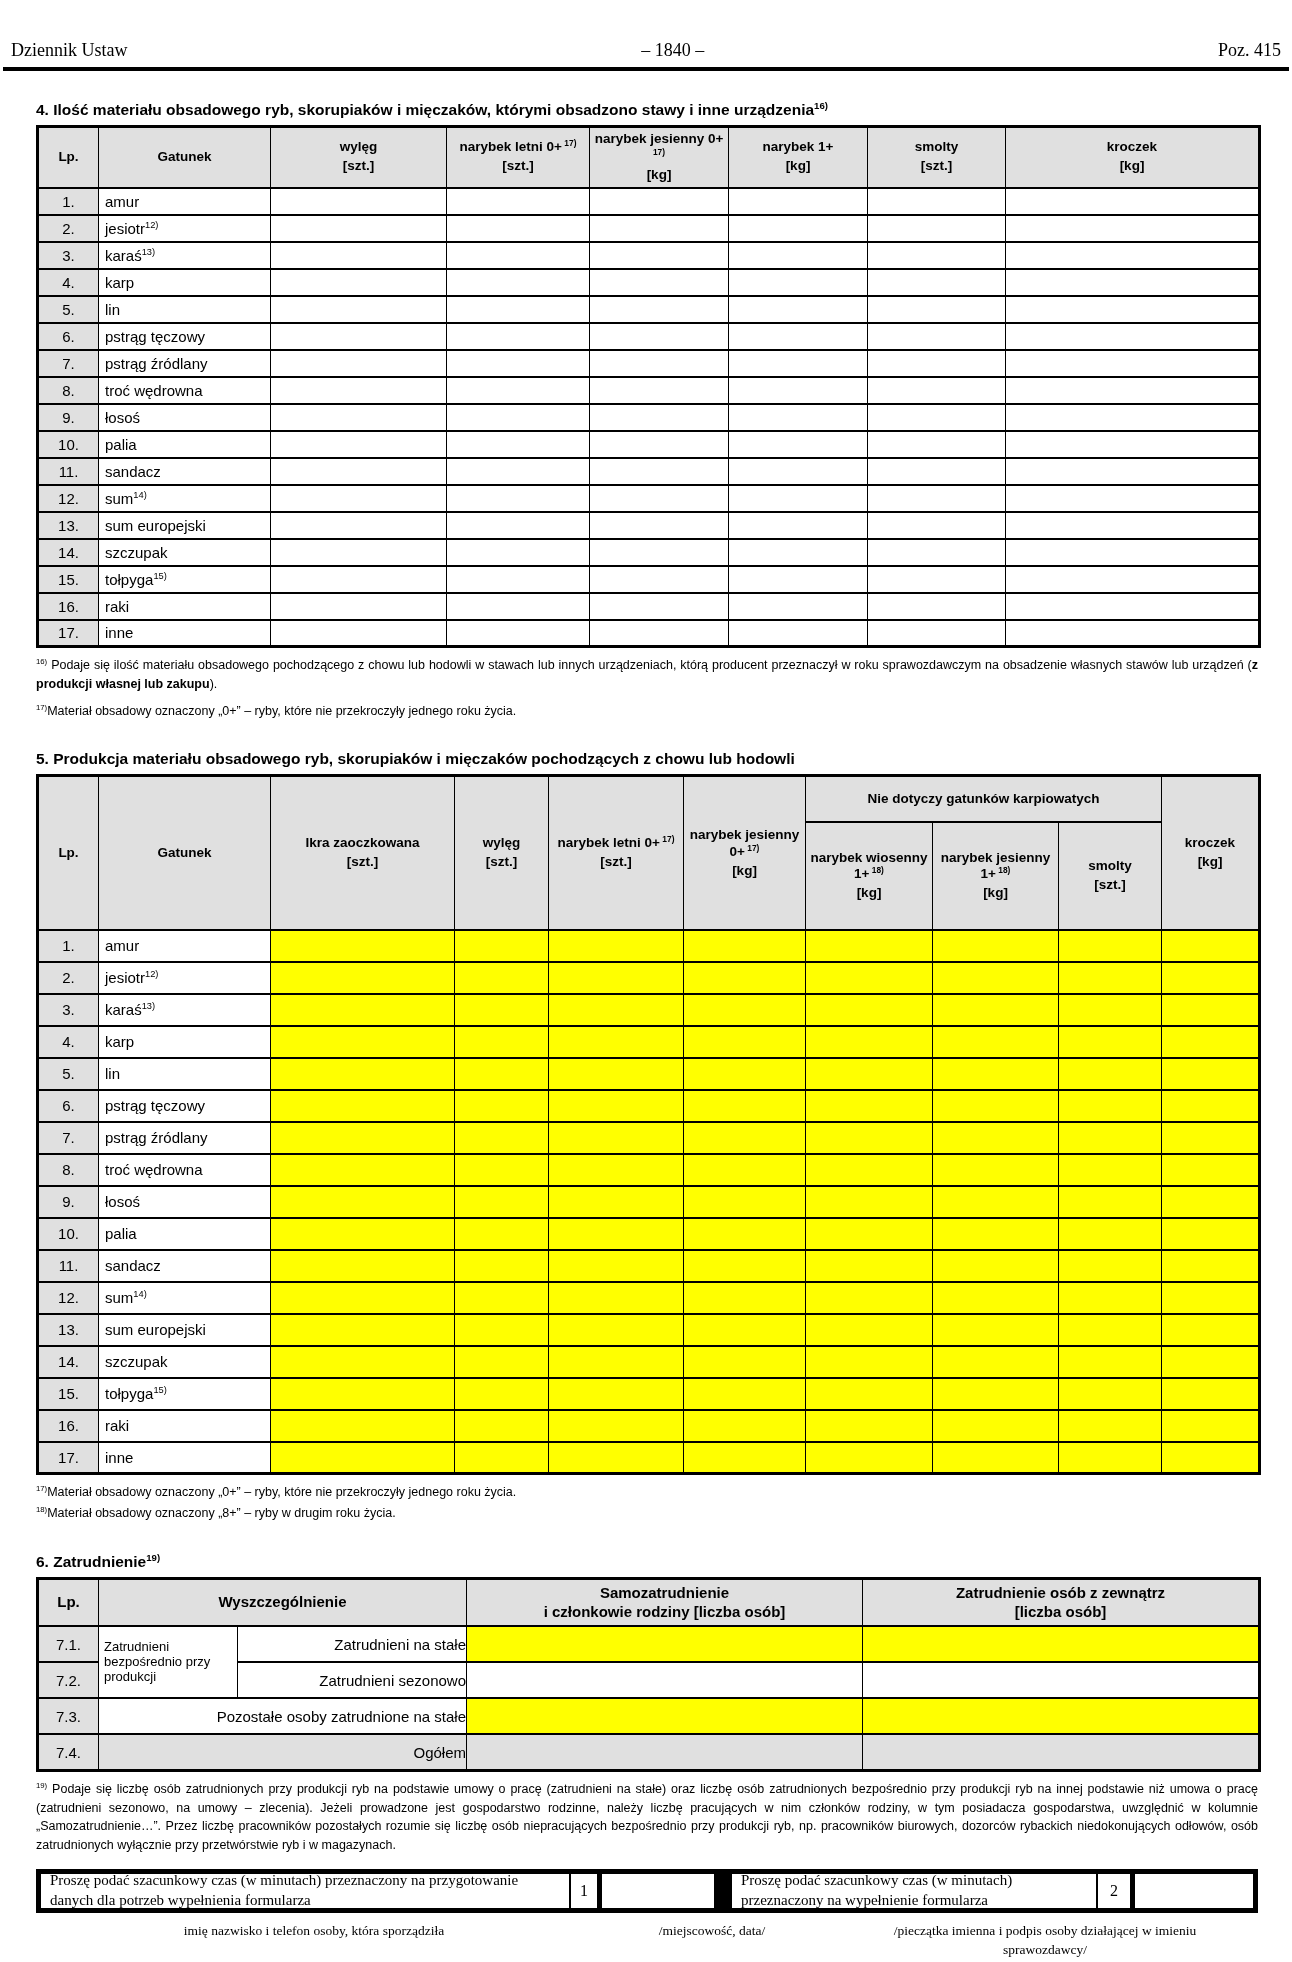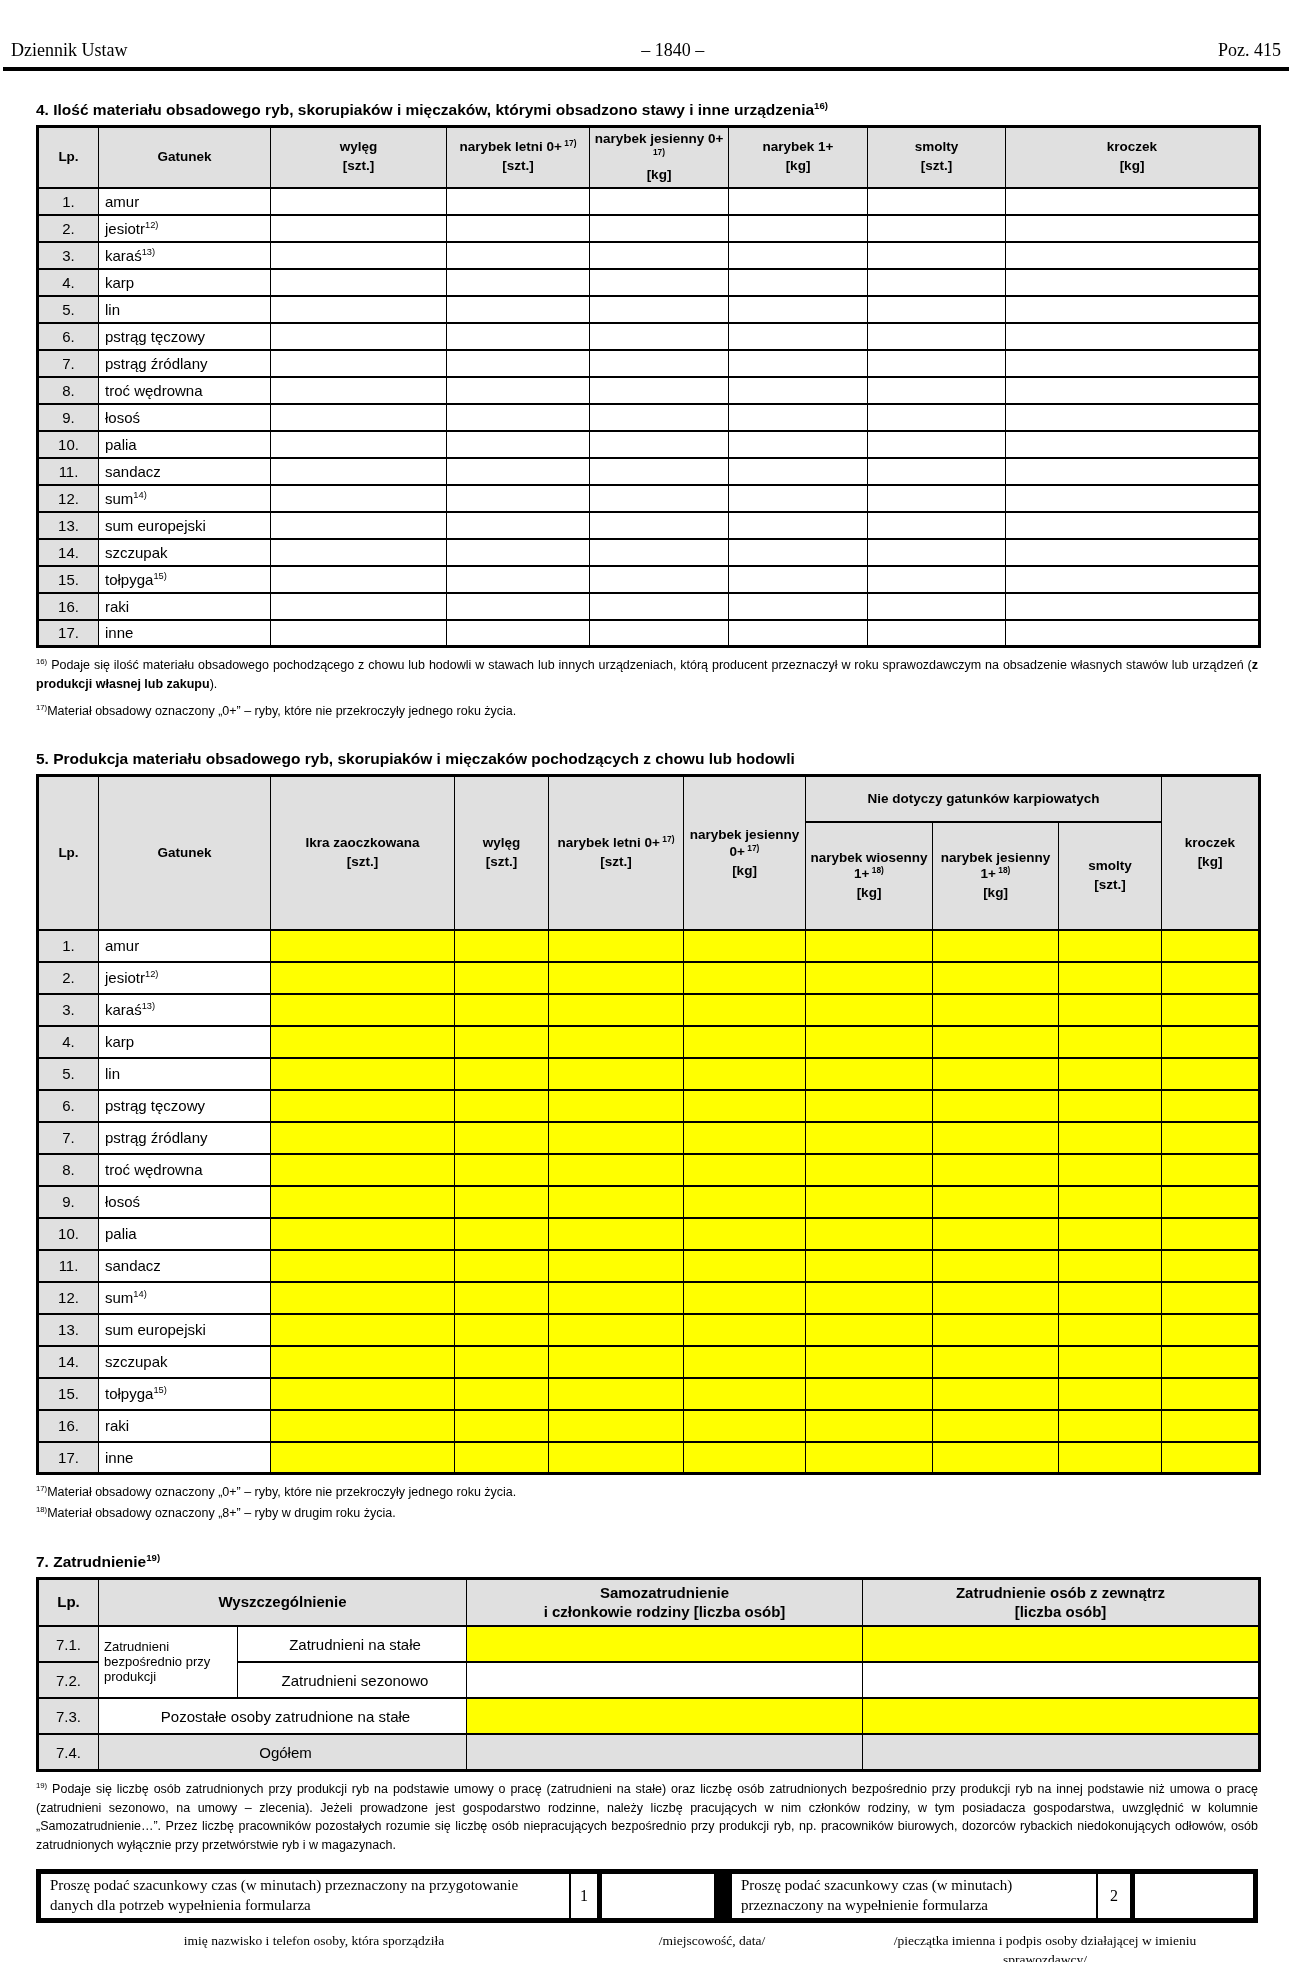--- a/index.html
+++ b/index.html
@@ -30,26 +30,26 @@
   #table5 thead tr.r2{height:108px;}
   #table5 tbody tr{height:32px;}
   
   .footnote{font-size:12.5px;line-height:1.5;margin-top:8px;}
   .footnote.justify{text-align:justify;}
   .footnote.tight{margin-top:2px;}
   
   #table6 thead tr{height:48px;}
   #table6 thead th{font-size:15px;}
   #table6 tbody tr{height:36px;}
-  #table6 td.label-cell{font-size:15px;padding-left:6px;background:#fff;text-align:center;}
+  #table6 td.label-cell{font-size:15px;padding-left:6px;background:#fff;text-align:right;}
   #table6 td.group-cell{font-size:13px;padding-left:5px;background:#fff;line-height:1.15;text-align:left;}
   #table6 td.gray{background:#e0e0e0;}
   
   .time-bar{width:1222px;margin:14px 0 0 36px;display:flex;background:#000;
-            border:2px solid #000;padding:3px;gap:5px;height:54px;}
+            border:2px solid #000;padding:3px;gap:5px;height:44px;}
   .tb-pair{display:flex;background:#fff;}
   .tb-text{display:flex;align-items:center;padding:2px 9px;
            font-family:"Liberation Serif",serif;font-size:15px;line-height:1.3;}
   .tb-num{display:flex;align-items:center;justify-content:center;border-left:2px solid #000;
           font-family:"Liberation Serif",serif;font-size:16px;}
   .tb-pair1{flex:0 0 556px;}
   .tb-pair1 .tb-text{flex:1;}
   .tb-pair1 .tb-num{flex:0 0 28px;}
   .tb-input1{flex:0 0 112px;background:#fff;}
   .tb-gap{flex:0 0 8px;}
@@ -569,21 +569,21 @@
             <td class="input-cell yellow"></td>
             <td class="input-cell yellow"></td>
             <td class="input-cell yellow"></td>
           </tr>
         </tbody>
     </table>
 
     <p class="footnote"><sup>17)</sup><span>Materiał obsadowy oznaczony „0+” – ryby, które nie przekroczyły jednego roku życia.</span></p>
     <p class="footnote tight"><sup>18)</sup><span>Materiał obsadowy oznaczony „8+” – ryby w drugim roku życia.</span></p>
 
-    <div class="sec-title"><span>7. Zatrudnienie</span><sup>19)</sup></div>
+    <div class="sec-title"><span>6. Zatrudnienie</span><sup>19)</sup></div>
 
     <table id="table6">
       <colgroup>
         <col style="width:61px">
           <col style="width:139px">
           <col style="width:229px">
           <col style="width:396px">
           <col style="width:397px">
       </colgroup>
       <thead>

